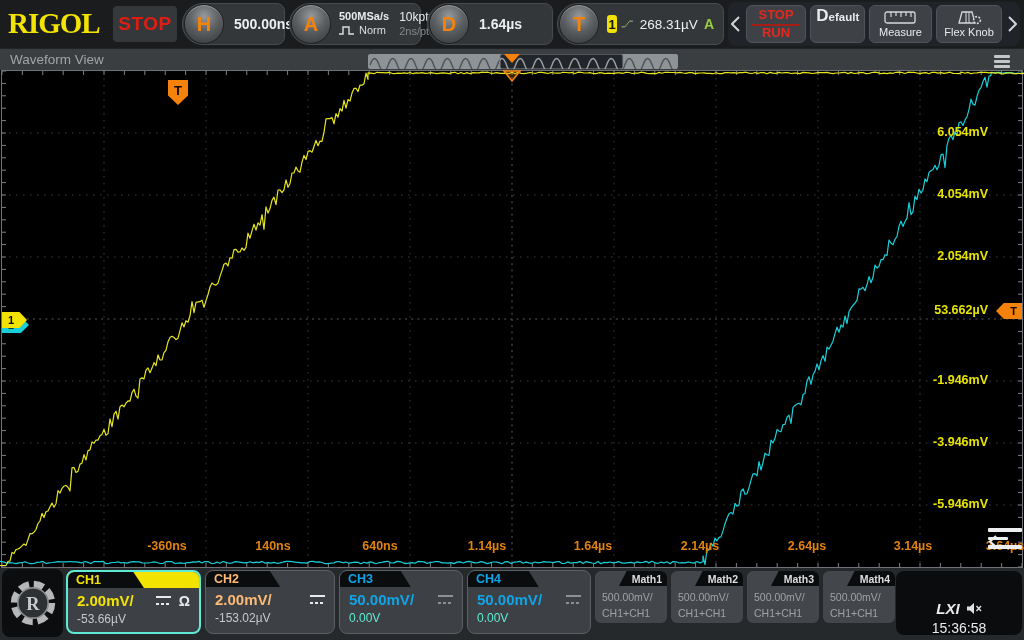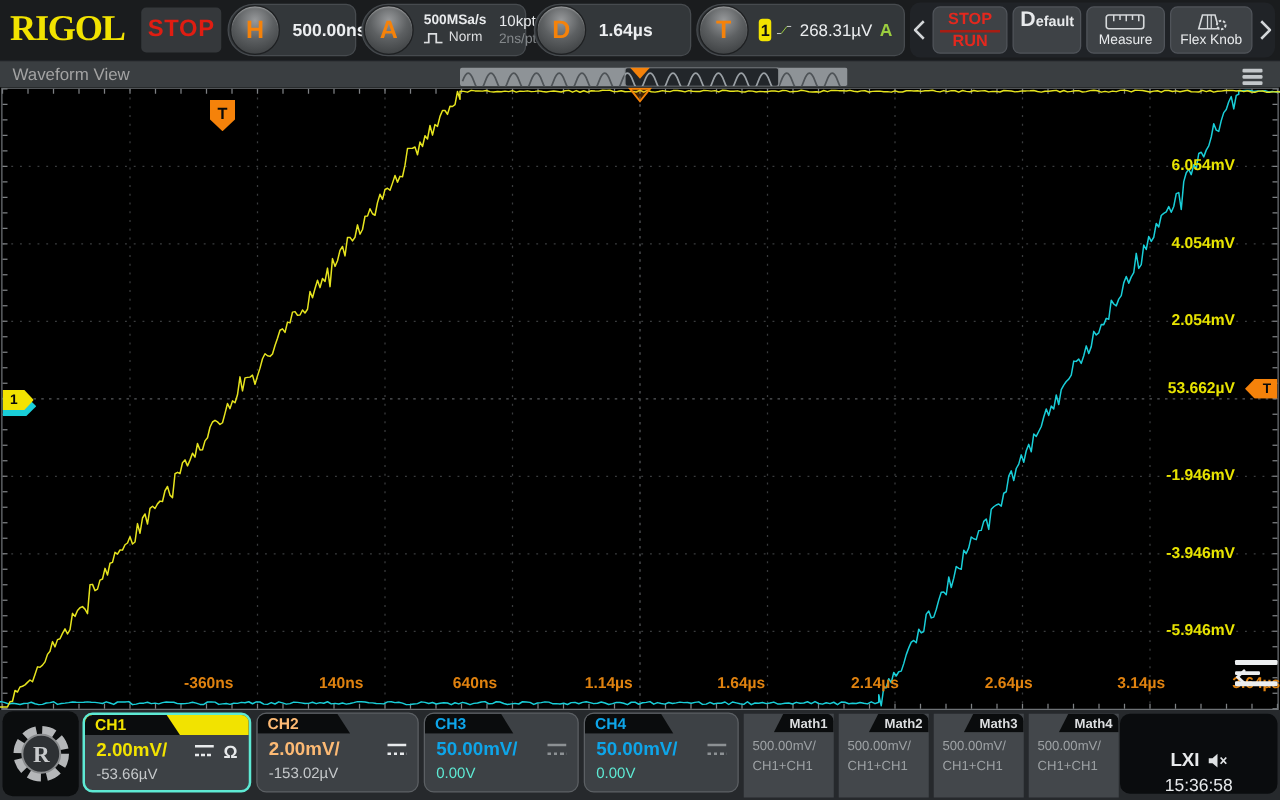--- a/index.html
+++ b/index.html
@@ -82,31 +82,31 @@
         padding-left:8px;box-sizing:border-box;font-weight:bold;font-size:12.5px;border-top-left-radius:6px;}
   .scale-row{display:flex;align-items:center;padding:4px 9px 0 9px;font-weight:bold;font-size:15px;}
   .offset-row{padding:3px 9px 0 9px;font-size:12px;color:#c6c9cb;}
   .dim .offset-row{color:#5eead4;}
   .dc{position:relative;width:15px;height:9px;margin-left:auto;}
   .dc::before{content:"";position:absolute;left:0;top:0;width:100%;height:2px;background:currentColor;}
   .dc::after{content:"";position:absolute;left:0;bottom:0;width:100%;height:2px;
         background:repeating-linear-gradient(90deg,currentColor 0 3px,transparent 3px 5px);}
   .ohm{font-size:14px;font-weight:bold;color:#e8eaec;margin-left:8px;}
   .cy{color:#fdba74;text-align:center;} .ye{color:#f2e300;} .gr{color:#0ea5e9;} .wh{color:#e8eaec;}
-  .math-box{position:absolute;top:3px;height:67px;width:72px;background:#43474b;border-radius:0;
+  .math-box{position:absolute;top:3px;height:52px;width:72px;background:#43474b;border-radius:6px;
         box-sizing:border-box;}
   .math-tab{position:absolute;top:0;right:0;height:15px;width:48px;background:#0a0c0d;
         clip-path:polygon(16% 0,100% 0,100% 100%,0 100%);border-top-right-radius:6px;
         color:#dcdee0;font-size:10.5px;font-weight:bold;display:flex;align-items:center;
         justify-content:flex-end;padding-right:5px;box-sizing:border-box;}
   .math-body{padding:19px 0 0 7px;font-size:10.5px;color:#9ea2a5;line-height:1.5;}
   .clock-tile{position:absolute;left:896px;top:3px;width:126px;height:64px;background:#0a0c0e;
         border-radius:8px;color:#e8eaec;display:flex;flex-direction:column;align-items:center;
         justify-content:center;line-height:1.3;font-size:14px;}
-  .lxi-row{display:flex;align-items:center;gap:6px;font-weight:bold;font-size:15px;margin-top:48px;}
+  .lxi-row{display:flex;align-items:center;gap:6px;font-weight:bold;font-style:italic;font-size:15px;margin-top:48px;}
 </style>
 </head>
 <body>
 
 <div class="stage">
 
   <div class="top-bar">
     <div class="logo">RIGOL</div>
     <div class="stop-panel">STOP</div>
 

